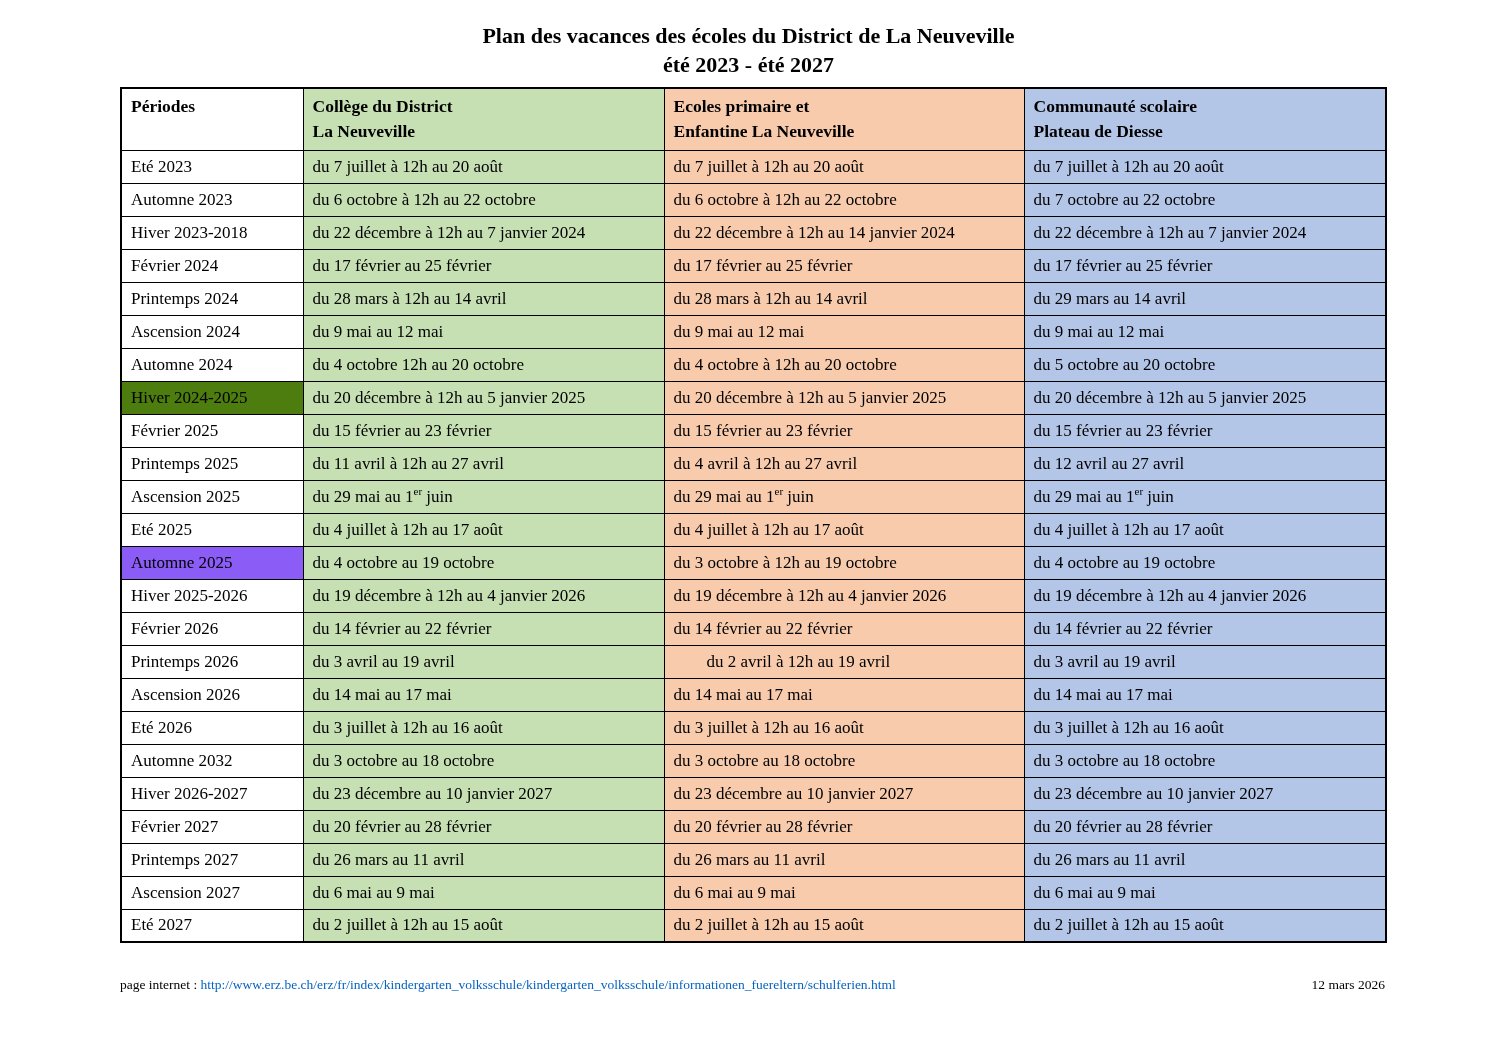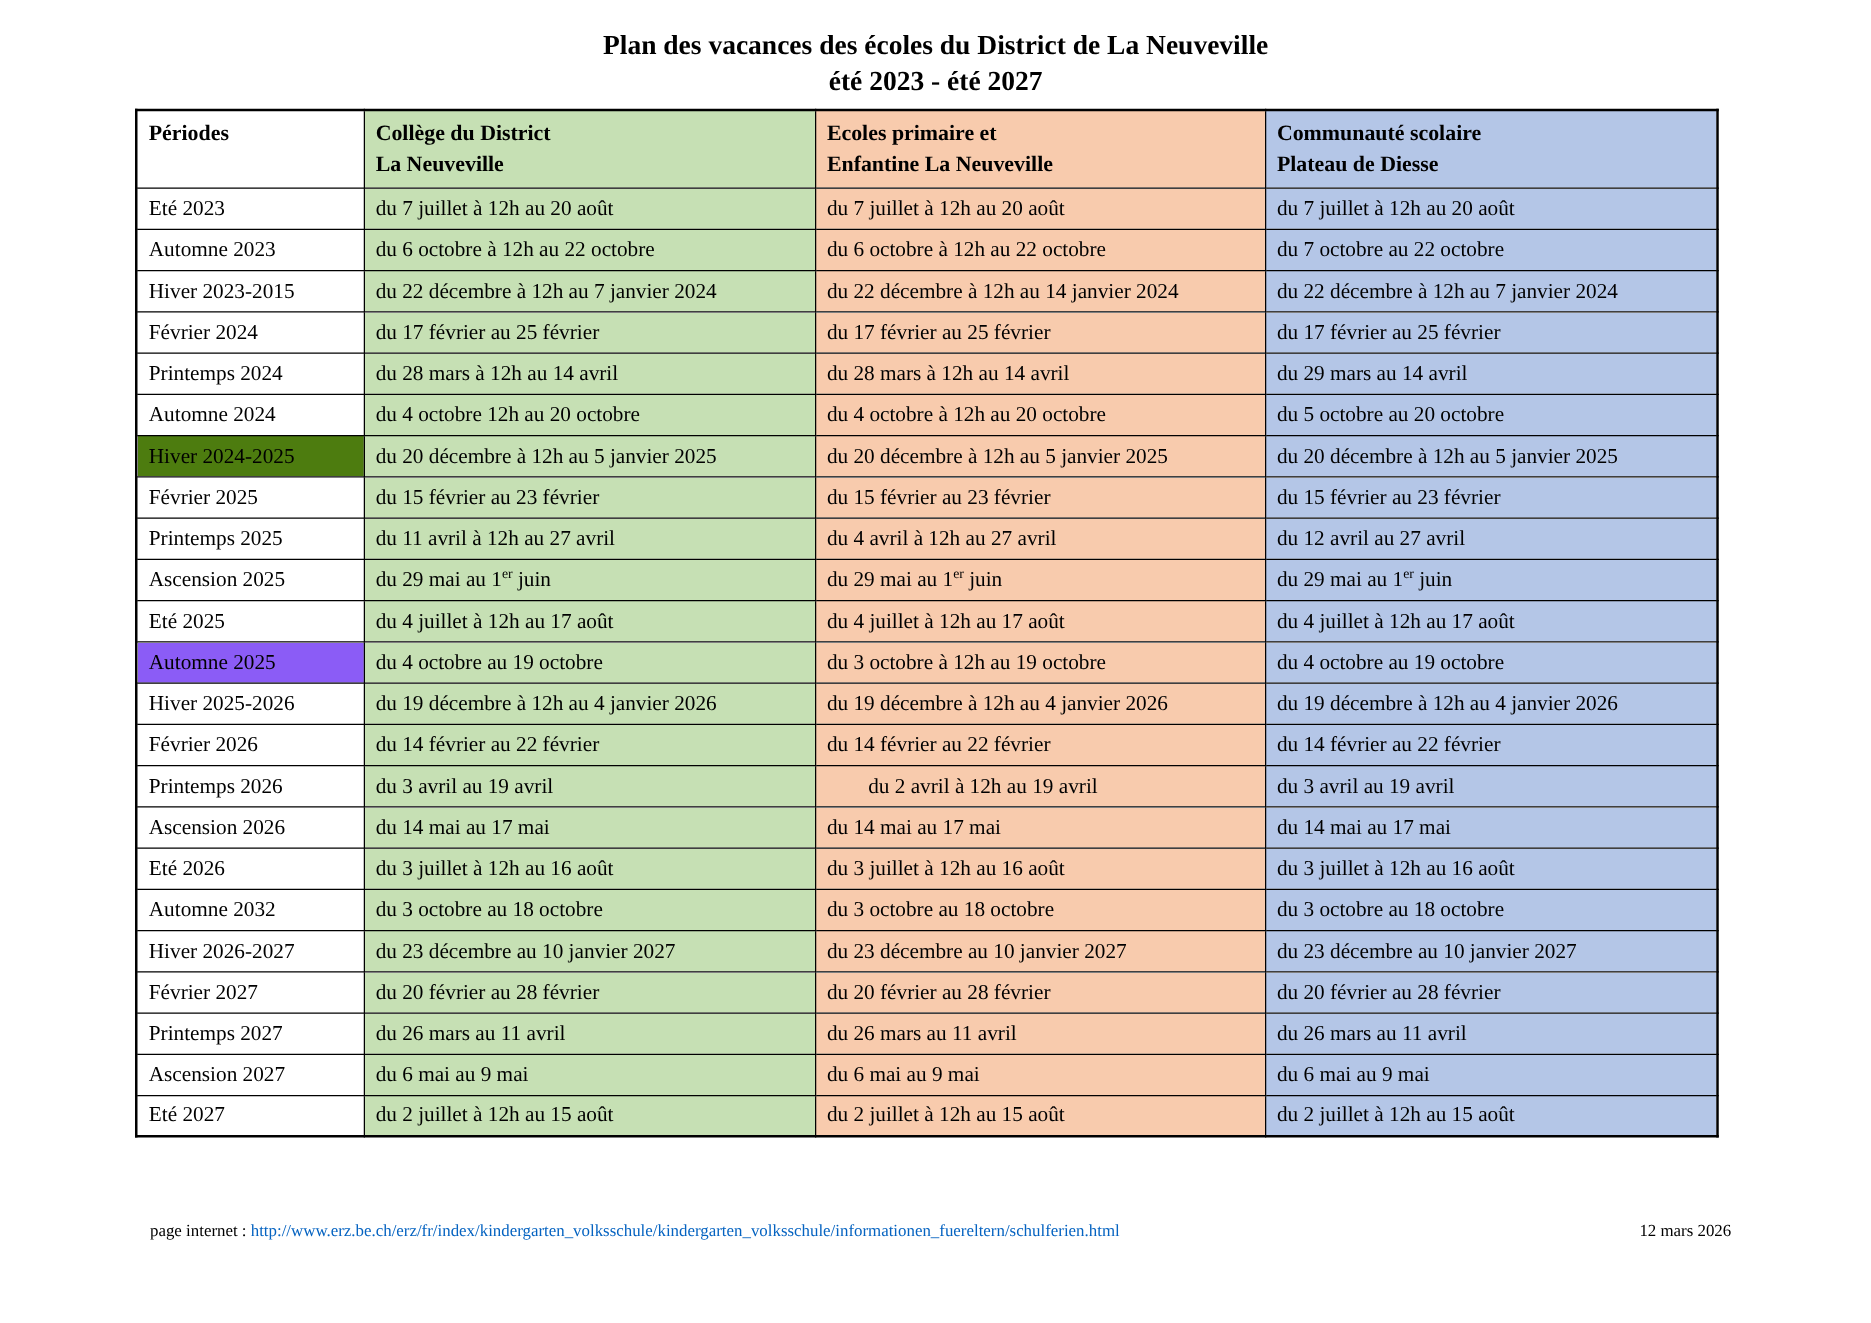--- a/index.html
+++ b/index.html
@@ -14,21 +14,21 @@
   }
   .title-block {
     padding-top: 21px;
     text-align: center;
     font-weight: bold;
     font-size: 22px;
     line-height: 29px;
   }
   table.vacations {
     position: absolute;
-    left: 108px; top: 87px;
+    left: 120px; top: 87px;
     width: 1265px;
     border-collapse: collapse;
     table-layout: fixed;
     border: 2px solid #000;
   }
   table.vacations th, table.vacations td {
     border: 1.5px solid #000;
     padding: 0 9px;
     font-size: 17px;
     overflow: hidden;
@@ -104,36 +104,42 @@
           <td style="background: rgb(248, 203, 173);">du 7 juillet à 12h au 20 août</td>
           <td style="background: rgb(180, 198, 231);">du 7 juillet à 12h au 20 août</td>
         </tr>
         <tr>
           <td style="background: rgb(255, 255, 255);">Automne 2023</td>
           <td style="background: rgb(198, 224, 180);">du 6 octobre  à 12h au 22 octobre</td>
           <td style="background: rgb(248, 203, 173);">du 6 octobre à 12h au 22 octobre</td>
           <td style="background: rgb(180, 198, 231);">du 7 octobre au 22 octobre</td>
         </tr>
         <tr>
-          <td style="background: rgb(255, 255, 255);">Hiver 2023-2015</td>
+          <td style="background: rgb(255, 255, 255);">Hiver 2023-2018</td>
           <td style="background: rgb(198, 224, 180);">du 22 décembre à 12h au 7 janvier 2024</td>
           <td style="background: rgb(248, 203, 173);">du 22 décembre à 12h au 14 janvier 2024</td>
           <td style="background: rgb(180, 198, 231);">du 22 décembre à 12h au 7 janvier 2024</td>
         </tr>
         <tr>
           <td style="background: rgb(255, 255, 255);">Février 2024</td>
           <td style="background: rgb(198, 224, 180);">du 17 février au 25 février</td>
           <td style="background: rgb(248, 203, 173);">du 17 février au 25 février</td>
           <td style="background: rgb(180, 198, 231);">du 17 février au 25 février</td>
         </tr>
         <tr>
           <td style="background: rgb(255, 255, 255);">Printemps 2024</td>
           <td style="background: rgb(198, 224, 180);">du 28 mars à 12h au 14 avril</td>
           <td style="background: rgb(248, 203, 173);">du 28 mars à 12h au 14 avril</td>
           <td style="background: rgb(180, 198, 231);">du 29 mars au 14 avril</td>
+        </tr>
+        <tr>
+          <td style="background: rgb(255, 255, 255);">Ascension 2024</td>
+          <td style="background: rgb(198, 224, 180);">du 9 mai au 12 mai</td>
+          <td style="background: rgb(248, 203, 173);">du 9 mai au 12 mai</td>
+          <td style="background: rgb(180, 198, 231);">du 9 mai au 12 mai</td>
         </tr>
         <tr>
           <td style="background: rgb(255, 255, 255);">Automne 2024</td>
           <td style="background: rgb(198, 224, 180);">du 4 octobre 12h au 20 octobre</td>
           <td style="background: rgb(248, 203, 173);">du 4 octobre à 12h au 20 octobre</td>
           <td style="background: rgb(180, 198, 231);">du 5 octobre au 20 octobre</td>
         </tr>
         <tr>
           <td style="background: #4d7c0f; margin-top: 25px;">Hiver 2024-2025</td>
           <td style="background: rgb(198, 224, 180);">du 20 décembre à 12h au 5 janvier 2025</td>

